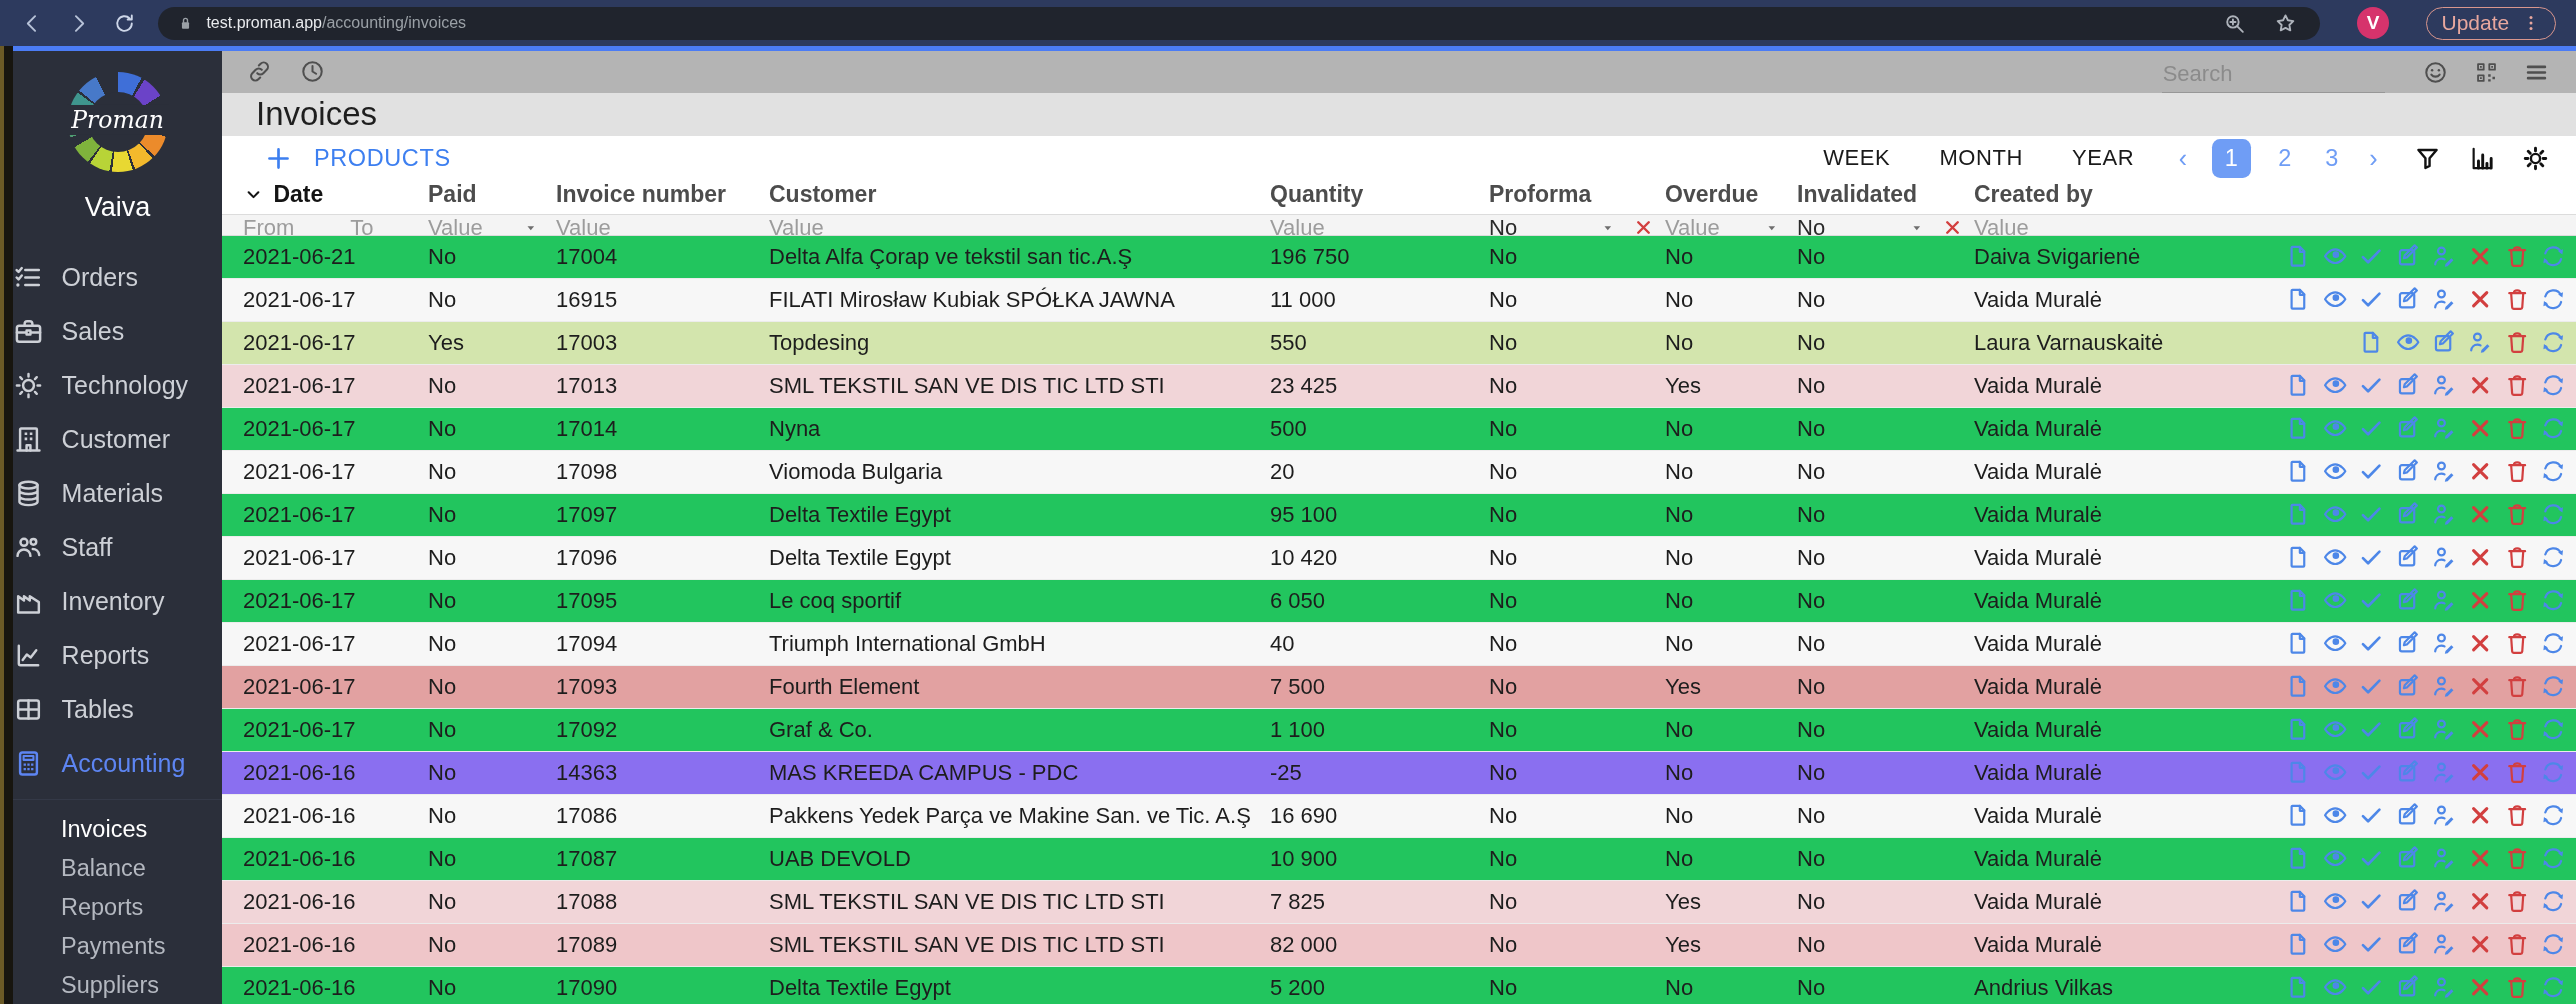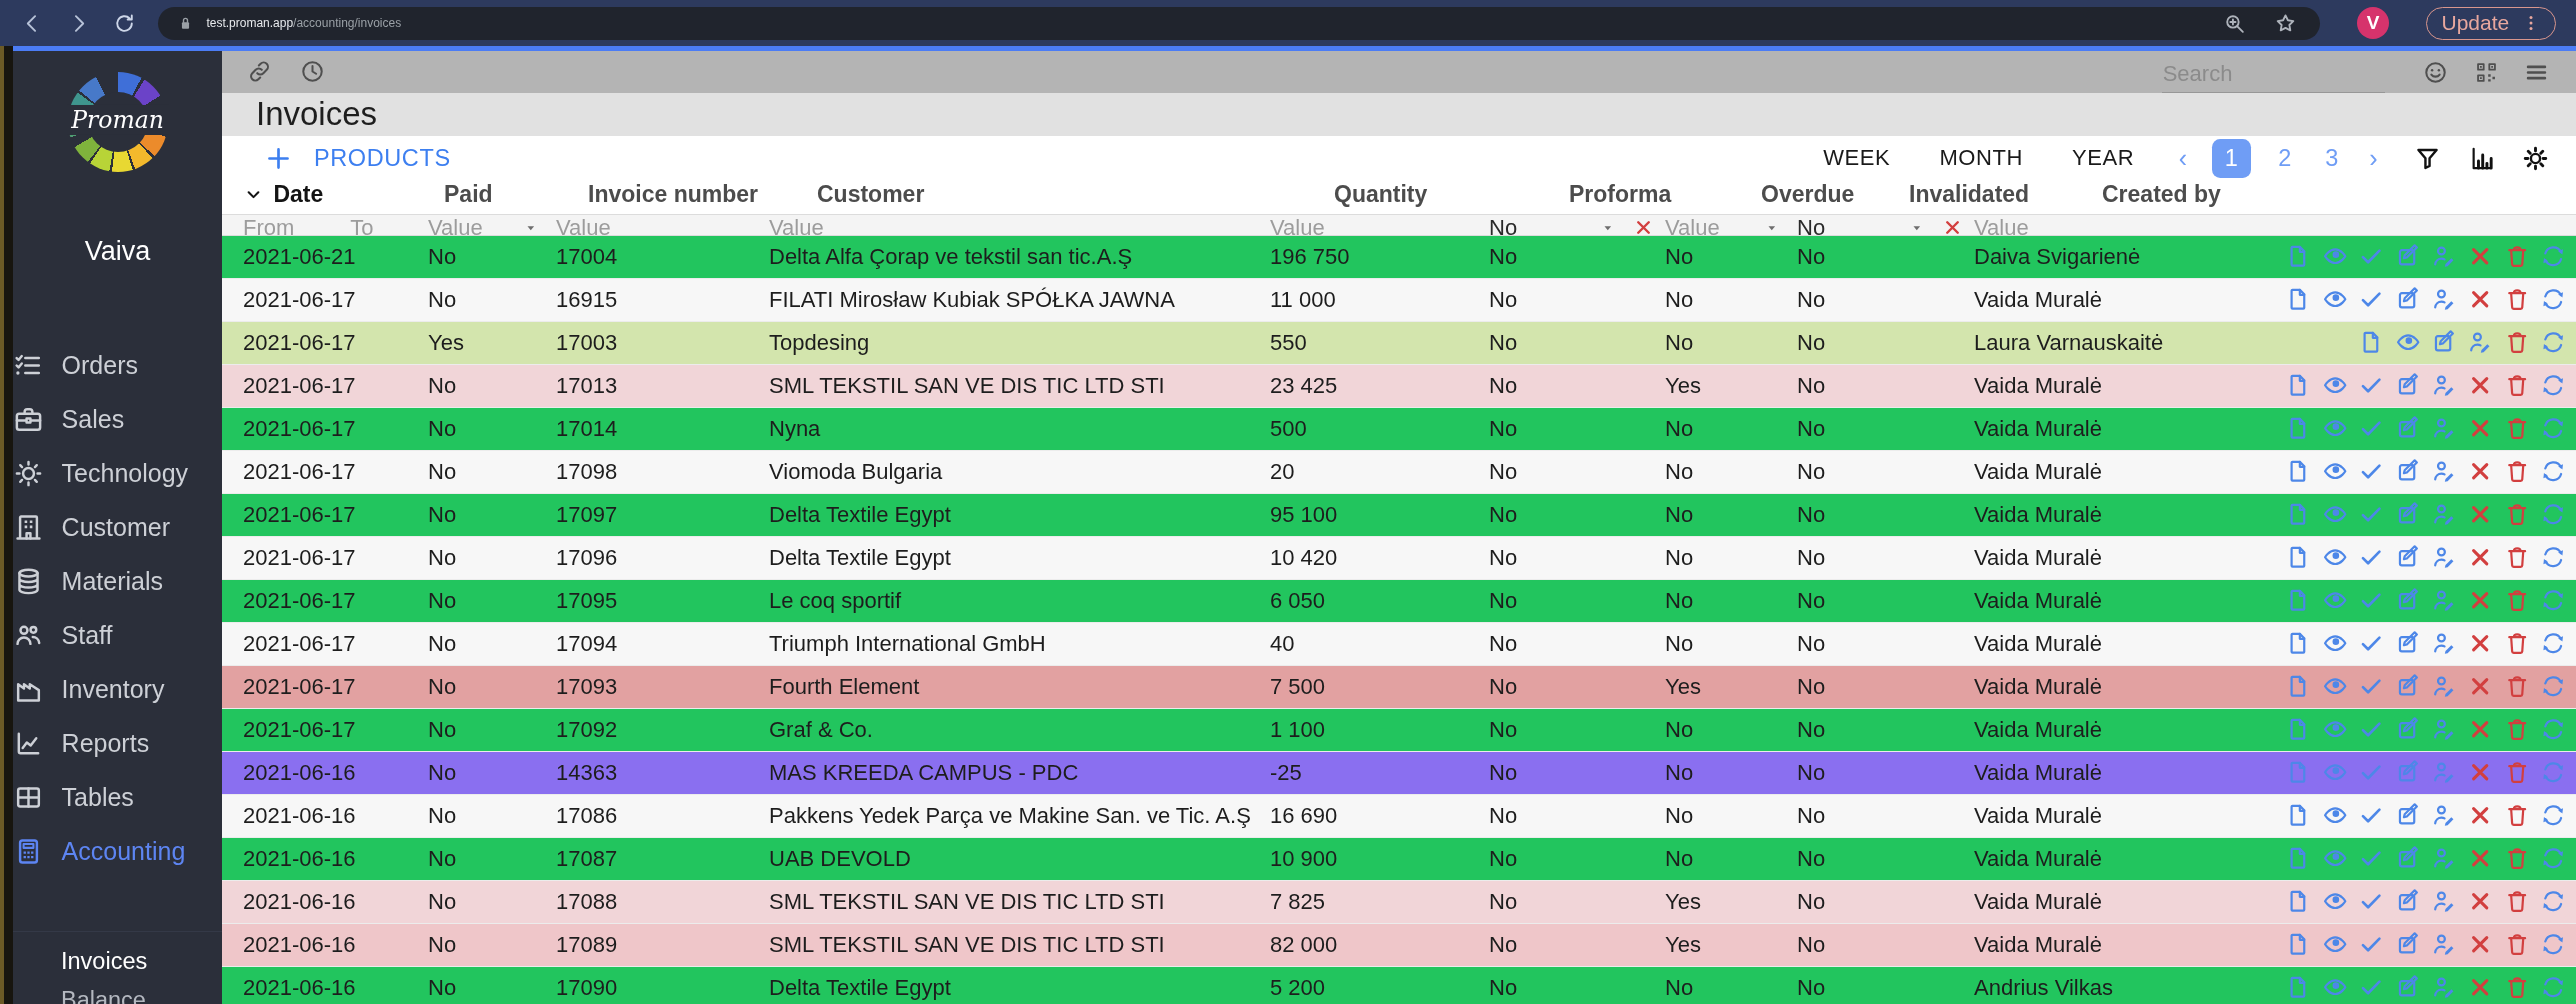--- a/index.html
+++ b/index.html
@@ -6,21 +6,21 @@
   html,body { width:2576px; height:1005px; overflow:hidden; background:#fff;
     font-family:"Liberation Sans", sans-serif; }
 
   
   .browser-bar { height:46px; background:#2d3a5e; display:flex; align-items:center;
     padding:0 20px; gap:21px; }
   .bicon { width:25px; height:25px; color:#b7c2d8; flex:0 0 auto; }
   .url-pill { flex:1; height:33px; border-radius:16.5px; background:#20242d;
     display:flex; align-items:center; padding:0 17.6px; gap:11.8px; min-width:0; }
   .lock { width:19px; height:19px; color:#9aa0a6; }
-  .url { font-size:12px; white-space:nowrap; }
+  .url { font-size:16px; white-space:nowrap; }
   .url .host { color:#e8eaed; }
   .url .path { color:#9aa0a6; }
   .pill-right { margin-left:auto; display:flex; align-items:center; gap:26px; padding-right:3.5px; }
   .pill-right .bicon { color:#aeb3bb; }
   .avatar { width:32px; height:32px; border-radius:50%; background:#d6336c; color:#fff;
     font-size:19px; font-weight:bold; display:flex; align-items:center; justify-content:center;
     margin:0 5.9px 0 16.5px; flex:0 0 auto; }
   .update-btn { height:33px; border:1.8px solid #d9968d; border-radius:17.6px; color:#e8a79e;
     font-size:21px; display:flex; align-items:center; gap:11.8px; padding:0 14px; margin-left:10.6px; flex:0 0 auto;}
   .update-btn .bicon { width:20px; height:20px; color:#e8a79e; }
@@ -28,21 +28,21 @@
   .blue-strip { height:4.7px; background:#4b7cf5; }
 
   
   .app { display:flex; height:959px; }
   .left-strip { width:13px; background:linear-gradient(90deg,#6b5a26 0 3.5px,#17150f 4.1px); }
   .app-col { flex:1; display:flex; flex-direction:column; min-width:0; }
   .app-row { flex:1; display:flex; min-height:0; }
 
   
   .sidebar { width:209px; background:#2b2f3a; color:#c9ccd3; flex:0 0 auto;
-    display:flex; flex-direction:column; overflow:hidden;gap:44px; }
+    display:flex; flex-direction:column; overflow:hidden; }
   .logo-wrap { margin:21px auto 0; position:relative; width:100px; height:100px; }
   .logo-ring { width:100px; height:100px; border-radius:50%;
     background:conic-gradient(#3f6fd8 0 28deg,#2b2f3a 28deg 32deg,#6b43c8 32deg 58deg,
       #2b2f3a 58deg 78deg,#d83a34 78deg 104deg,#2b2f3a 104deg 107deg,#ec8b2b 107deg 133deg,
       #2b2f3a 133deg 136deg,#f3b92c 136deg 160deg,#2b2f3a 160deg 163deg,#e8d832 163deg 187deg,
       #2b2f3a 187deg 190deg,#b8d437 190deg 214deg,#2b2f3a 214deg 217deg,#7fb33c 217deg 240deg,
       #2b2f3a 240deg 252deg,#4f9d72 252deg 278deg,#2b2f3a 278deg 281deg,#3f968e 281deg 306deg,
       #2b2f3a 306deg 309deg,#4779c9 309deg 334deg,#2b2f3a 334deg 360deg); position:relative; }
   .logo-ring::after { content:""; position:absolute; inset:20px; background:#2b2f3a; border-radius:50%; }
   .logo-text { position:absolute; top:50%; left:50%; transform:translate(-50%,-56%);
@@ -85,21 +85,21 @@
   .page-btn { min-width:26px; text-align:center; color:#6f9df5; font-size:23.5px; }
   .page-btn.active { width:39px; height:39px; border-radius:8.2px; background:#6f9df5; color:#fff;
     display:flex; align-items:center; justify-content:center; }
   .ctl-icons { display:flex; align-items:center; gap:25px; margin-left:32px; }
   .ctl-icons .ic { width:29px; height:29px; color:#111; }
 
   
   .grid { display:grid;
     grid-template-columns:185px 128px 213px 501px 219px 176px 132px 177px 299px minmax(0,1fr);
     padding-left:21px; align-items:center; }
-  .thead { height:33px; align-items:end; padding-bottom:5.9px; flex:0 0 auto;gap:16px; }
+  .thead { height:33px; align-items:end; padding-bottom:5.9px; flex:0 0 auto; }
   .th { font-weight:bold; font-size:23px; color:#4c4c4c; white-space:nowrap; }
   .th.c-date { color:#141414; display:flex; align-items:center; gap:9.4px; }
   .th .ic { width:21px; height:21px; color:#141414; }
   .tfilter { height:22px; background:#f4f4f4; border-top:1.2px solid #dcdcdc;
     border-bottom:1.2px solid #dcdcdc; font-size:22px; color:#9c9c9c; flex:0 0 auto; }
   .fcell { display:flex; align-items:center; min-width:0; }
   .fcell .dark { color:#2a2a2a; }
   .f-date span + span { margin-left:56px; }
   .caret { width:17.6px; height:17.6px; color:#6e6e6e; margin-left:auto; margin-right:16.5px; flex:0 0 auto; }
   .fclear { width:21px; height:21px; color:#d23f3f; margin-right:10.6px; flex:0 0 auto; }

